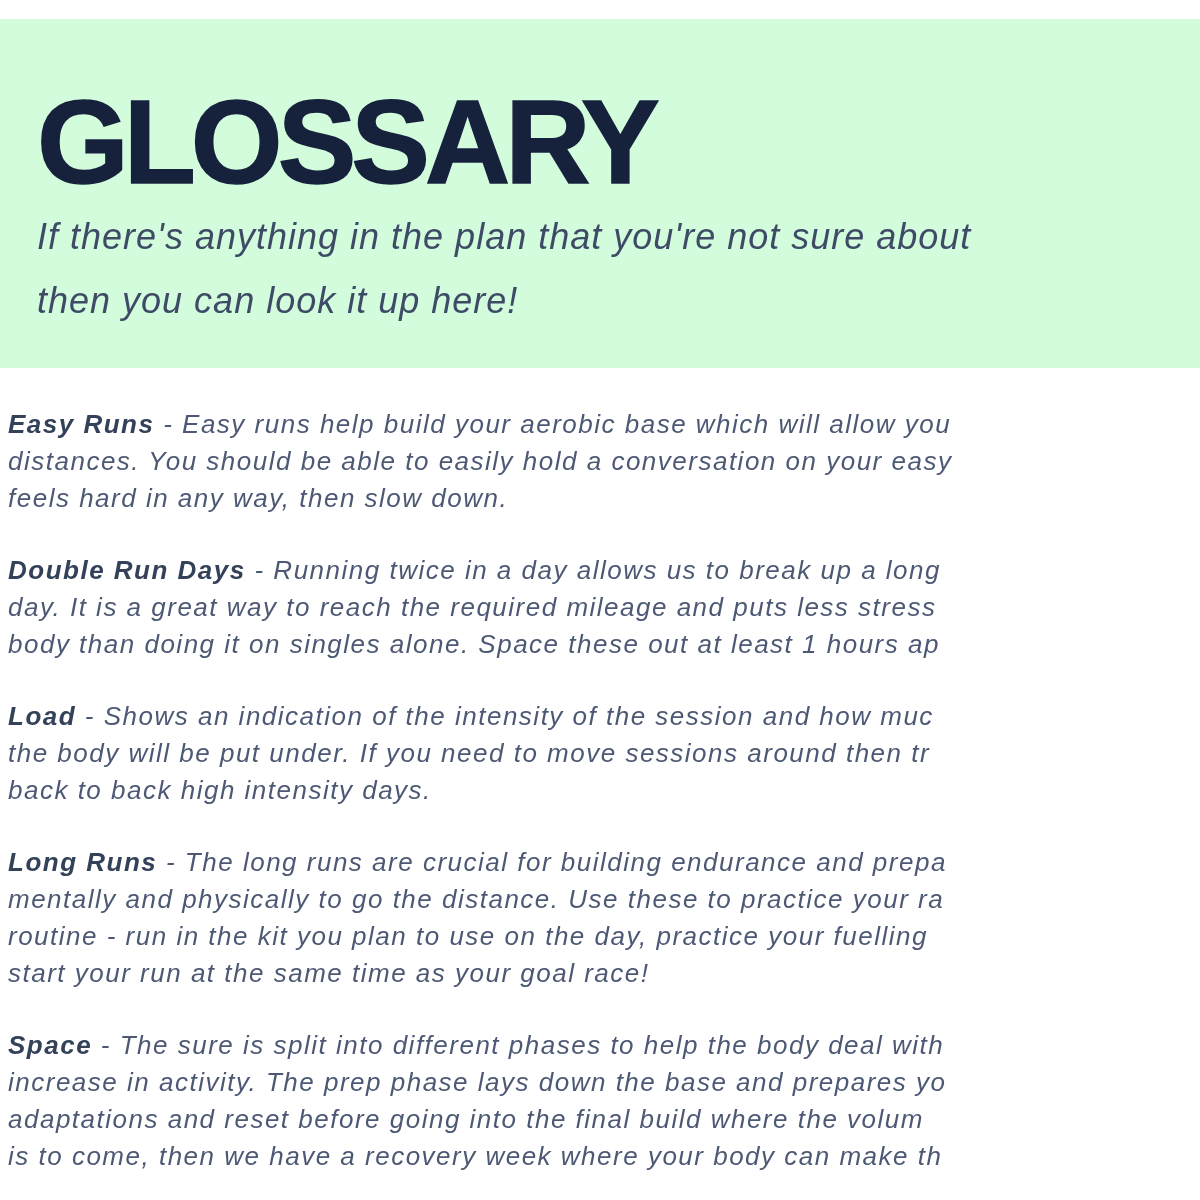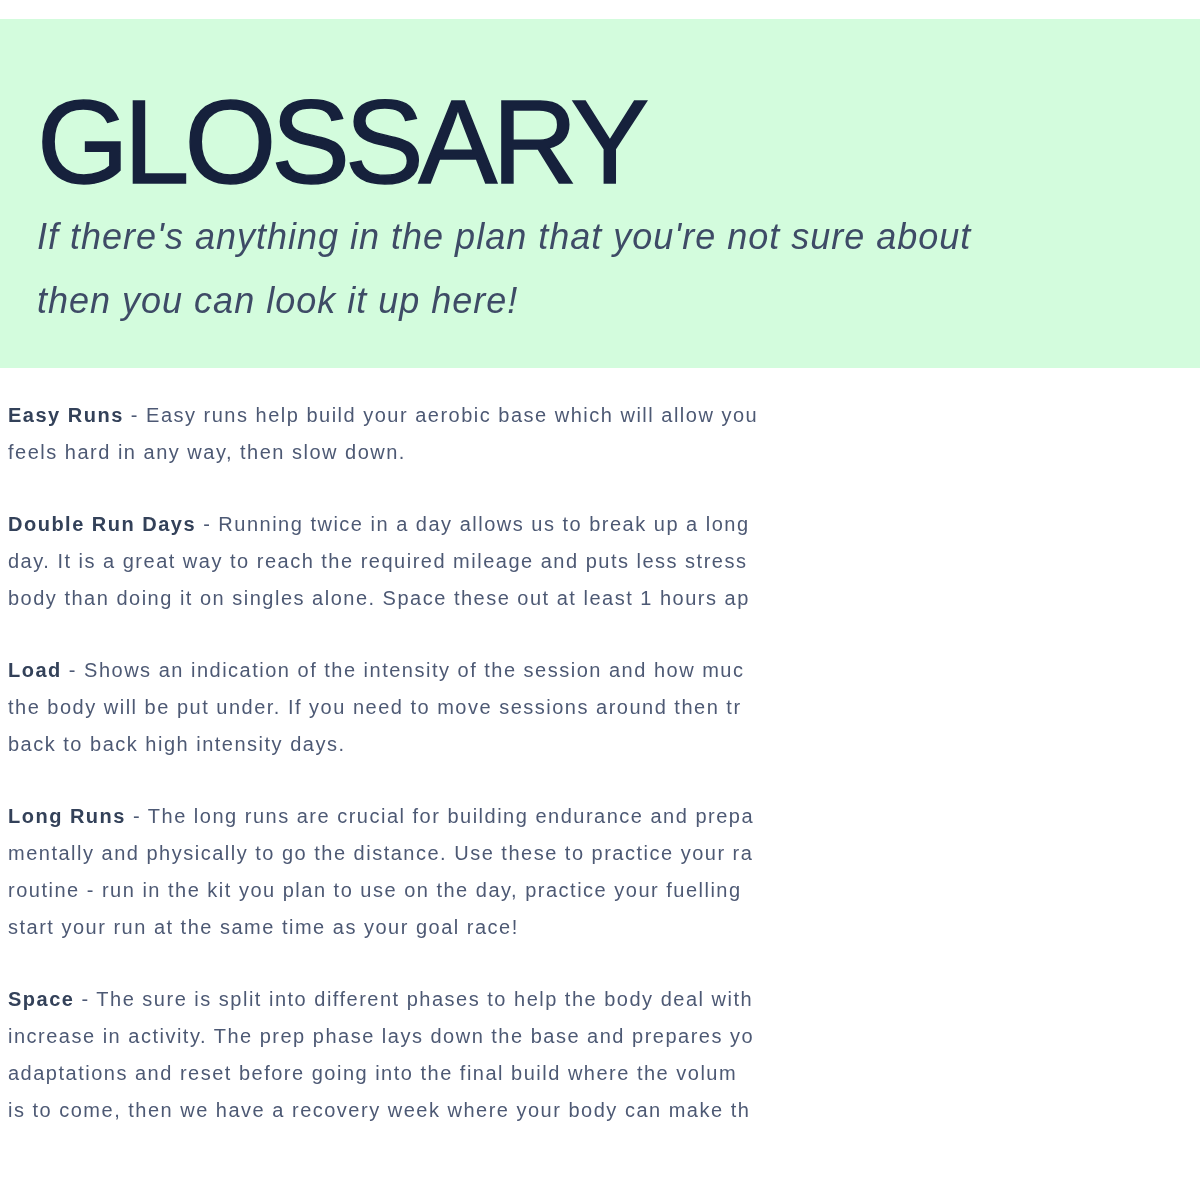--- a/index.html
+++ b/index.html
@@ -18,21 +18,21 @@
     height: 349px;
     box-sizing: border-box;
     background: var(--header-bg, #d3fcdd);
     padding: 62px 0 0 37px;
     overflow: hidden;
   }
   .title {
     margin: 0;
     font-size: 118px;
     line-height: 1.05;
-    font-weight: 400;
+    font-weight: 700;
     letter-spacing: -5px;
     color: var(--title, #16213c);
     -webkit-text-stroke: 1.5px var(--title, #16213c);
     white-space: nowrap;
   }
   .sub { margin: 0; }
   .subline {
     display: block;
     white-space: nowrap;
     font-style: italic;
@@ -40,25 +40,26 @@
     line-height: 64px;
     letter-spacing: 1px;
     color: var(--subtitle, #3e4b66);
   }
 
   
   .content {
     padding: 22px 0 0 8px;
   }
   .entry {
-    margin: 7px 0 35px 0;
-    font-size: 20px;
+    margin: 16px 0 35px 0;
+    font-size: 26px;
     line-height: 37px;
     letter-spacing: 1.5px;
     color: var(--body-text, #4d5974);
+    font-style: italic;
   }
   .line {
     display: block;
     white-space: nowrap;
   }
   .term {
     font-weight: 600;
     color: var(--term, #334159);
   }
 </style>
@@ -72,20 +73,21 @@
     <p class="sub">
       <span class="subline">If there's anything in the plan that you're not sure about</span>
       <span class="subline">then you can look it up here!</span>
     </p>
   </header>
 
   <main class="content">
 
     <p class="entry">
       <span class="line"><span class="term">Easy Runs</span><span class="def"> - Easy runs help build your aerobic base which will allow you</span></span>
+      <span class="line">distances. You should be able to easily hold a conversation on your easy</span>
       <span class="line">feels hard in any way, then slow down.</span>
     </p>
 
     <p class="entry">
       <span class="line"><span class="term">Double Run Days</span><span class="def"> - Running twice in a day allows us to break up a long</span></span>
       <span class="line">day. It is a great way to reach the required mileage and puts less stress</span>
       <span class="line">body than doing it on singles alone. Space these out at least 1 hours ap</span>
     </p>
 
     <p class="entry">

